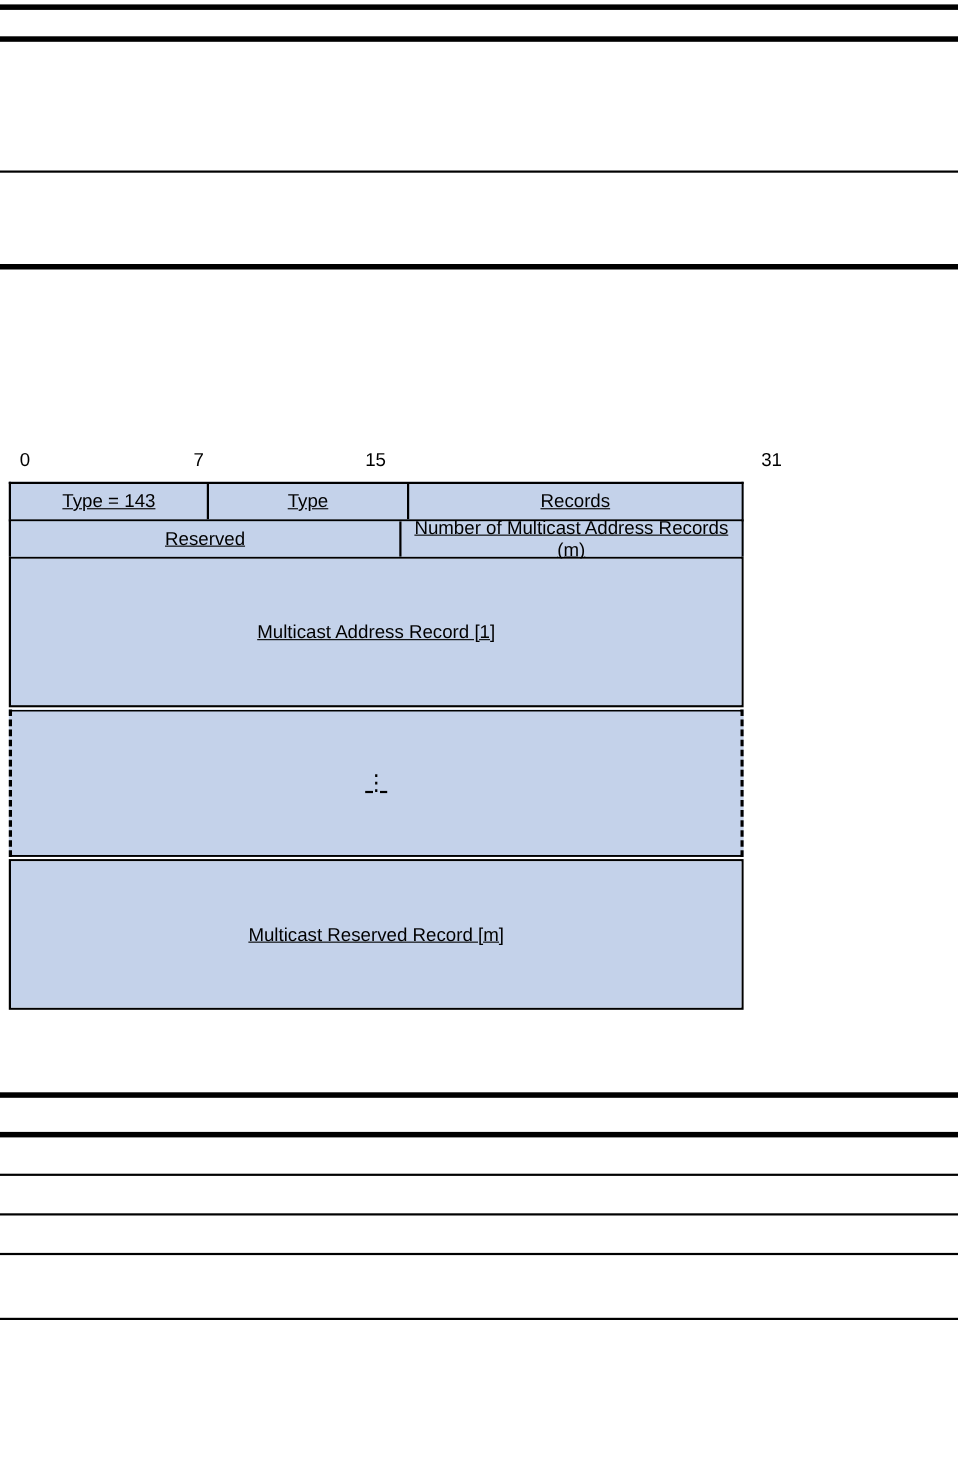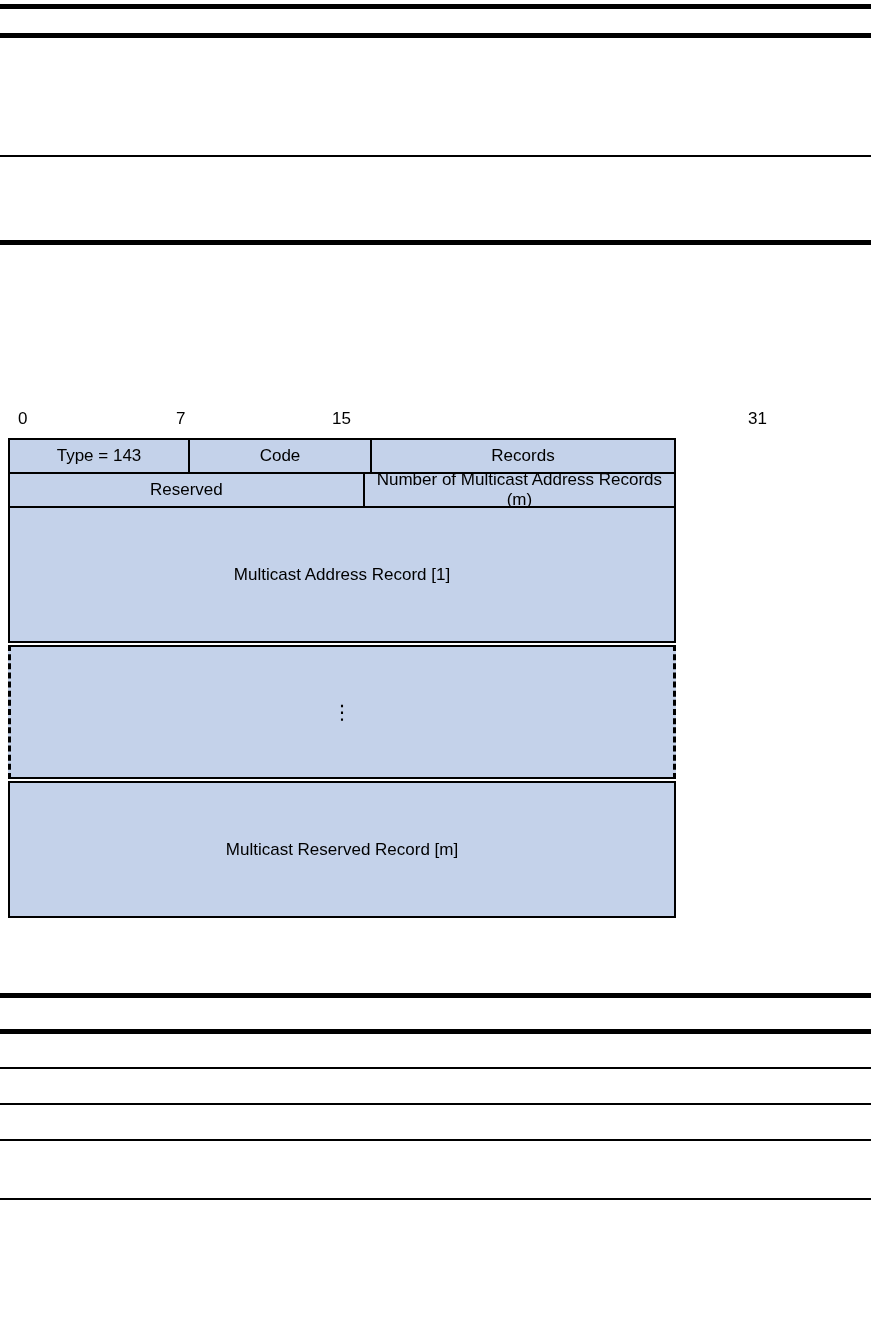--- a/index.html
+++ b/index.html
@@ -47,20 +47,21 @@
     top: 0;
     font-size: 17px;
     line-height: 22px;
     color: #000;
     white-space: nowrap;
   }
 
   .pkt-rows {
     position: relative;
     width: 668px;
+    text-decoration: underline;
   }
 
   .pkt-row {
     display: flex;
     box-sizing: border-box;
     background: #c4d2ea;
   }
 
   .pkt-cell {
     box-sizing: border-box;
@@ -132,28 +133,28 @@
     <div class="rule thin" style="top:155px;"></div>
     <div class="rule thick" style="top:240px;"></div>
   </div>
 
   <div id="packet-diagram">
 
     <div class="bit-ruler">
       <span class="bit-tick" style="left:10px;">0</span>
       <span class="bit-tick" style="left:168px;">7</span>
       <span class="bit-tick" style="left:324px;">15</span>
-      <span class="bit-tick" style="left:740px;">31</span>
+      <span class="bit-tick" style="left:684px;">31</span>
     </div>
 
     <div class="pkt-rows">
 
       <div class="pkt-row row-head">
         <div class="pkt-cell" style="width:178px;">Type = 143</div>
-        <div class="pkt-cell" style="width:182px;">Code</div>
+        <div class="pkt-cell" style="width:182px;">Type</div>
         <div class="pkt-cell grow">Records</div>
       </div>
 
       <div class="pkt-row row-head2">
         <div class="pkt-cell" style="width:360px;">Reserved</div>
         <div class="pkt-cell grow">Number of Multicast Address Records (m)</div>
       </div>
 
       <div class="pkt-row row-rec1">
         <div class="pkt-cell grow">Multicast Address Record [1]</div>

